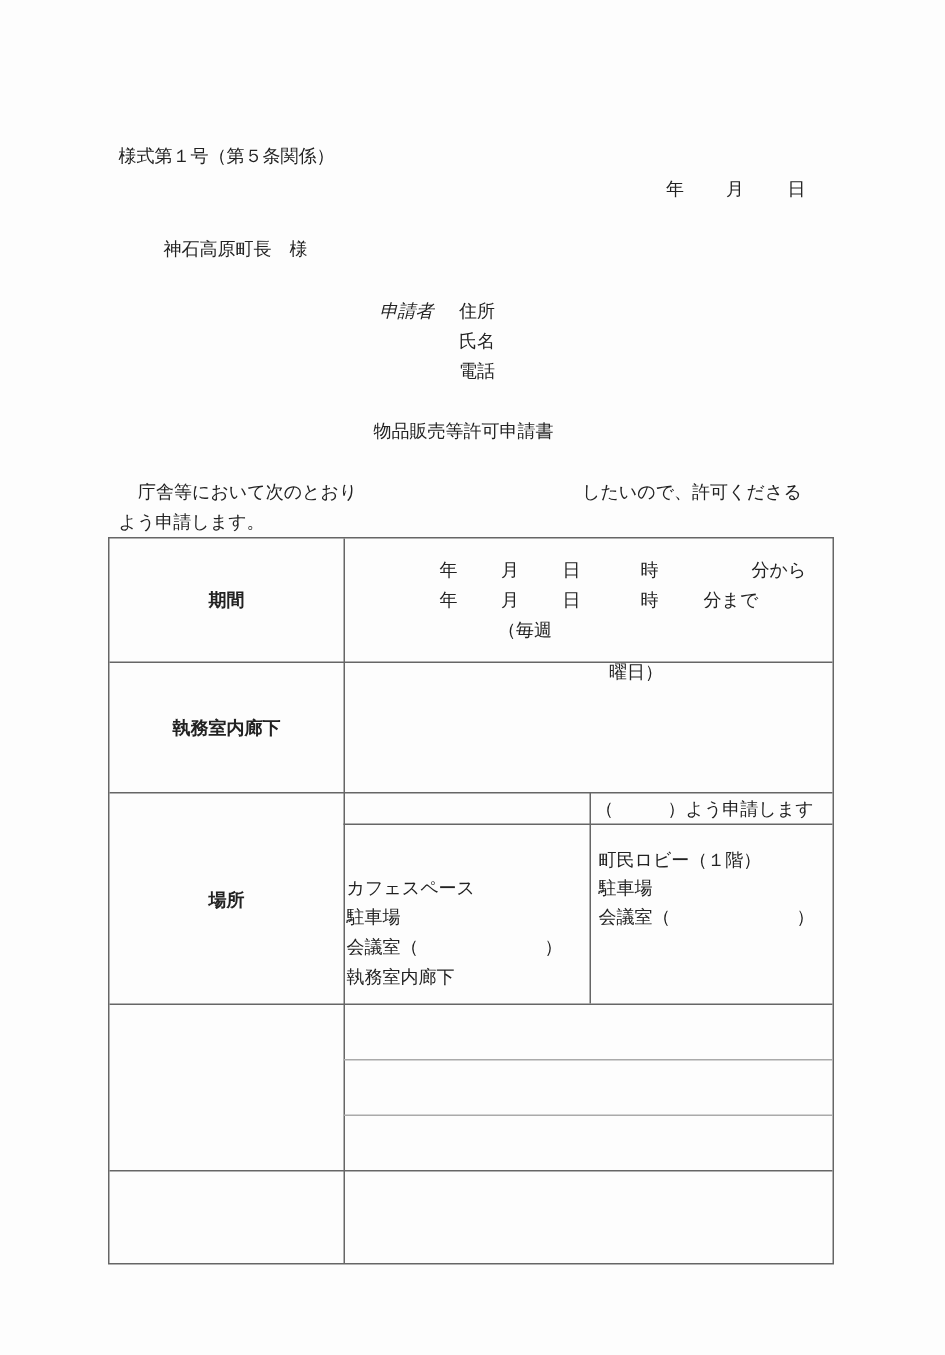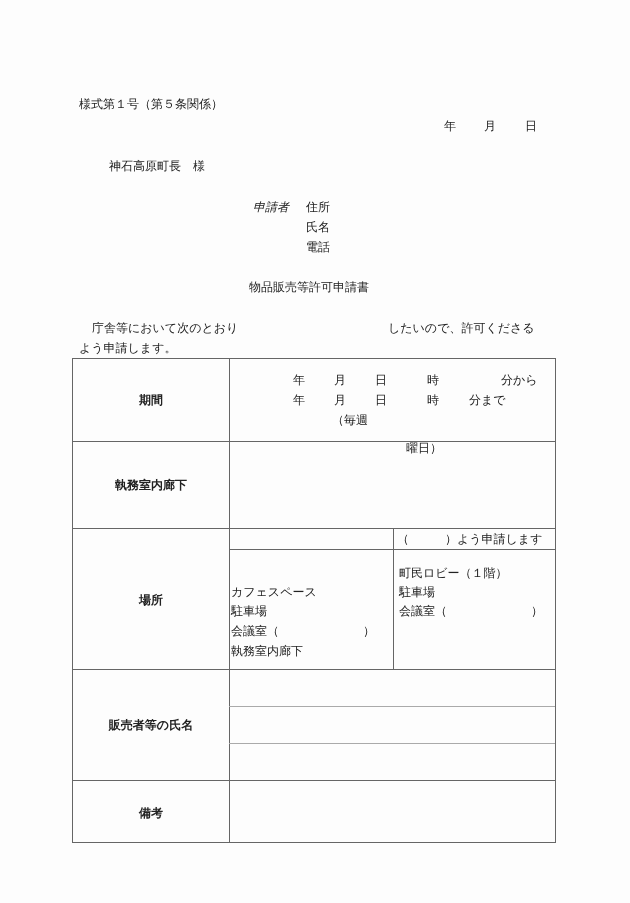--- a/index.html
+++ b/index.html
@@ -81,21 +81,19 @@
 
   <div class="abs" style="left:158px; top:225px;">カフェスペース</div>
   <div class="abs" style="left:158px; top:244px;">駐車場</div>
   <div class="abs" style="left:158px; top:264px;">会議室（　　　　　　　）</div>
   <div class="abs" style="left:158px; top:284px;">執務室内廊下</div>
 
   <div class="abs" style="left:326px; top:206px;">町民ロビー（１階）</div>
   <div class="abs" style="left:326px; top:225px;">駐車場</div>
   <div class="abs" style="left:326px; top:244px;">会議室（　　　　　　　）</div>
 
-  <div class="cell-label abs" style="top:358px;">販売者等の氏名</div>
   <div class="abs" style="left:157px; top:311px; width:325px; height:36px;"></div>
   <div class="abs" style="left:157px; top:348px; width:325px; height:36px;"></div>
   <div class="abs" style="left:157px; top:385px; width:325px; height:36px;"></div>
 
-  <div class="cell-label abs" style="top:446px;">備考</div>
   <div class="abs" style="left:157px; top:422px; width:325px; height:61px;"></div>
   <div class="abs" style="left:157px; top:83px; width:325px; height:86px;"></div>
 </div>
 
 </body></html>

